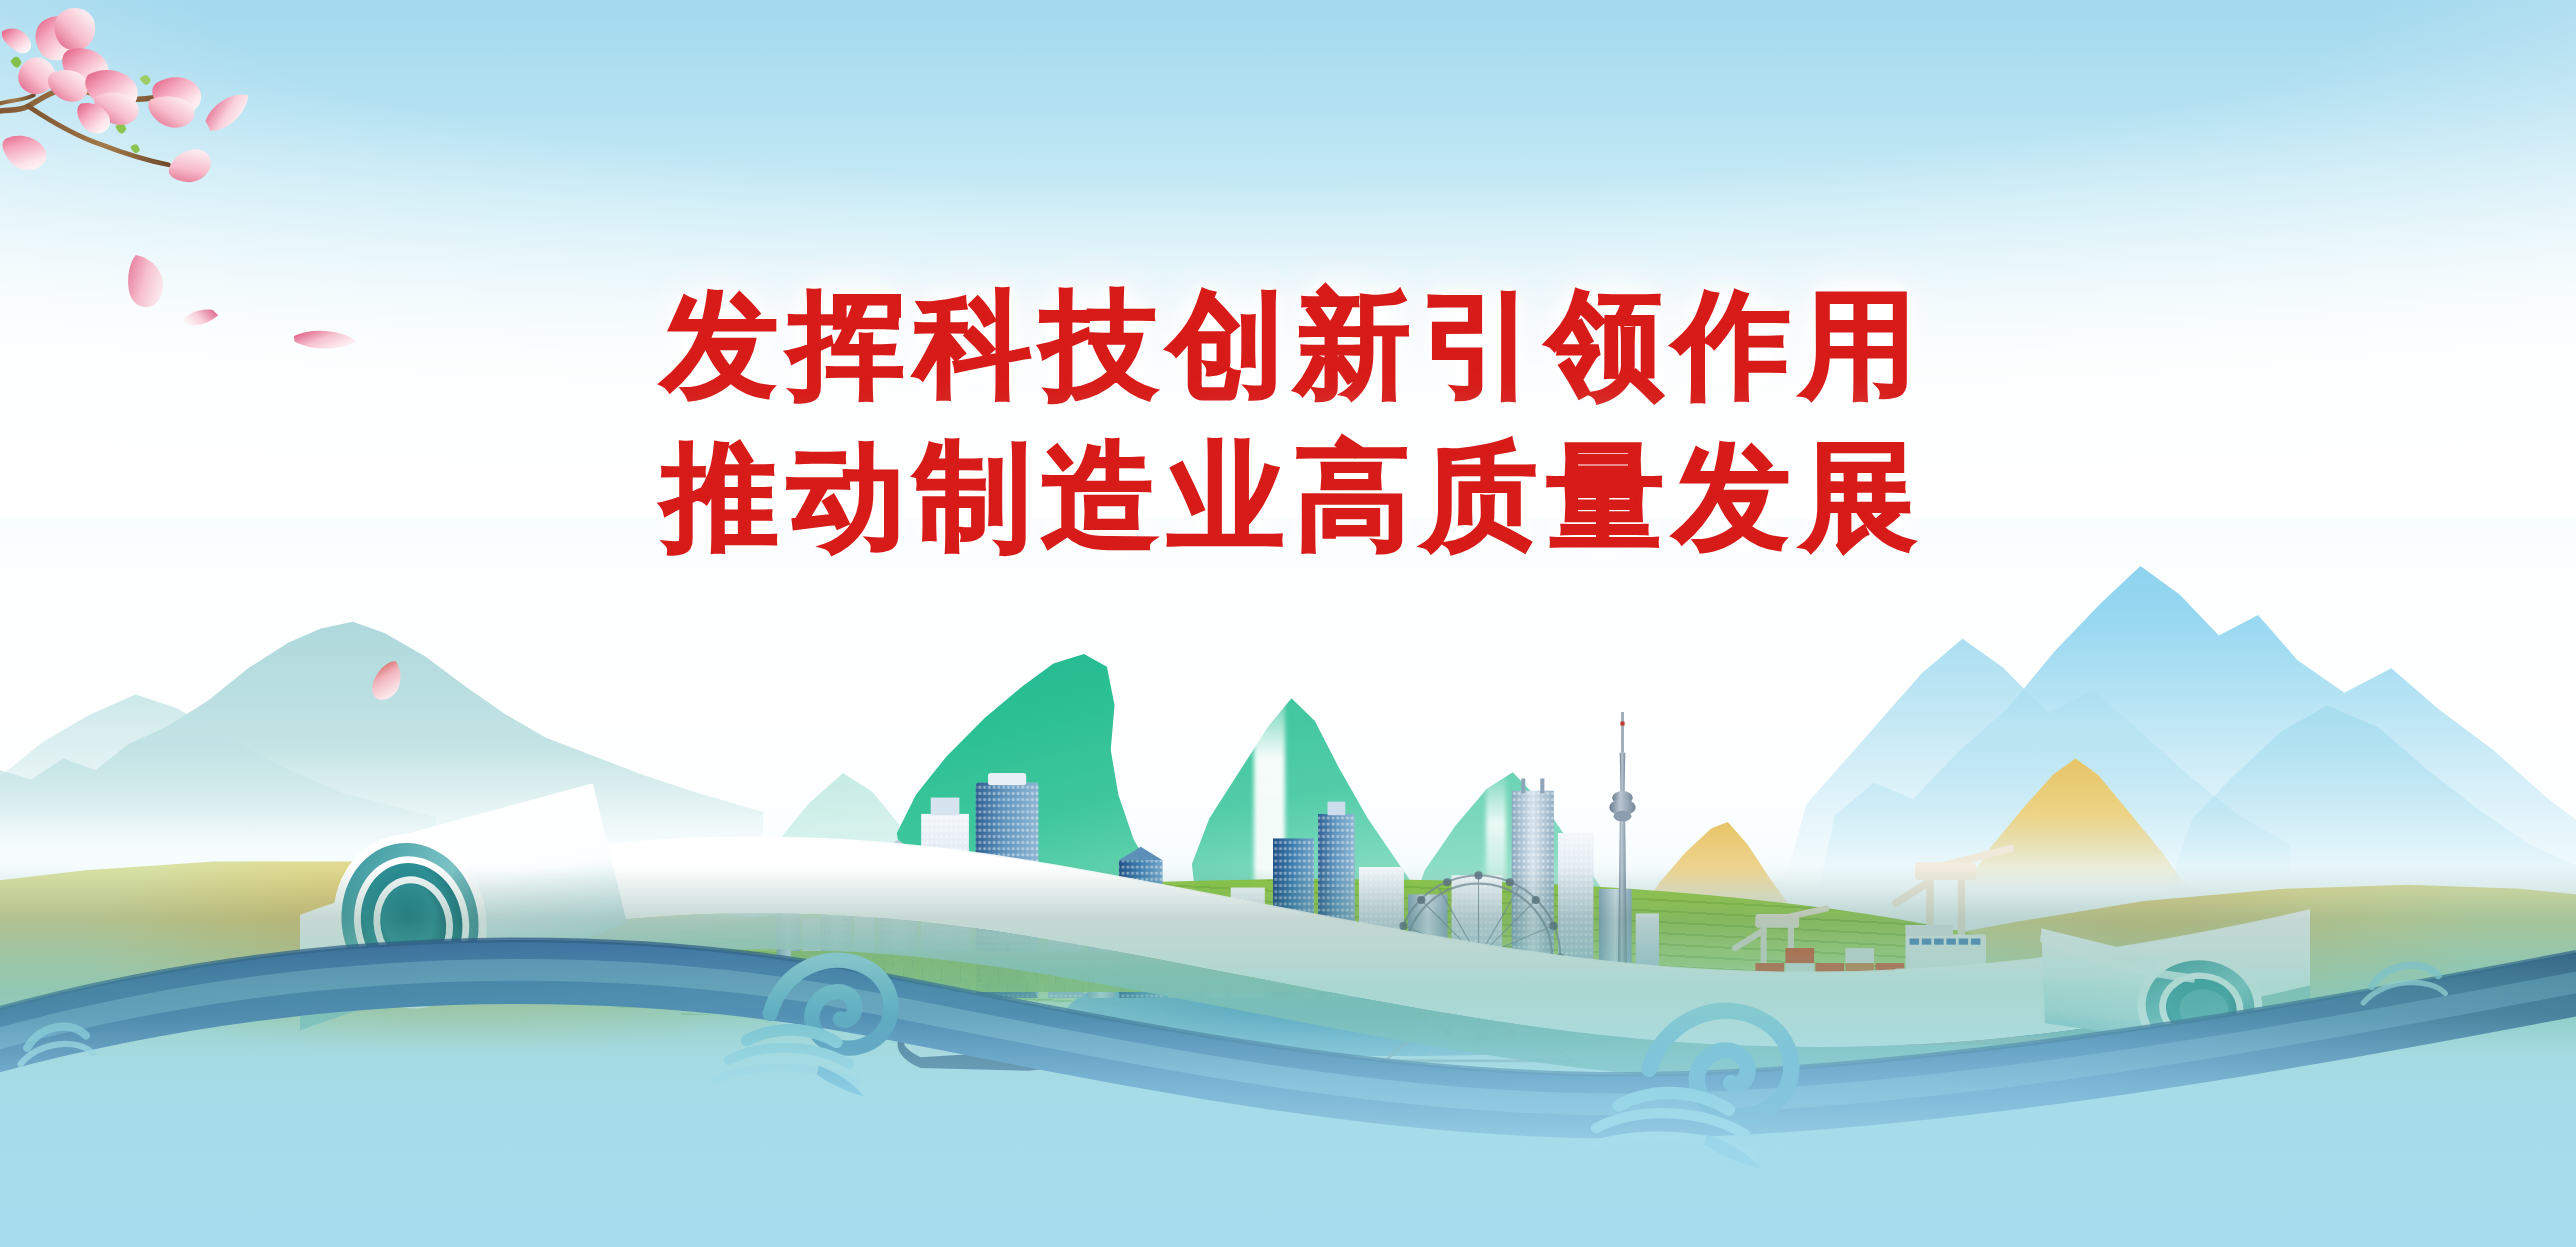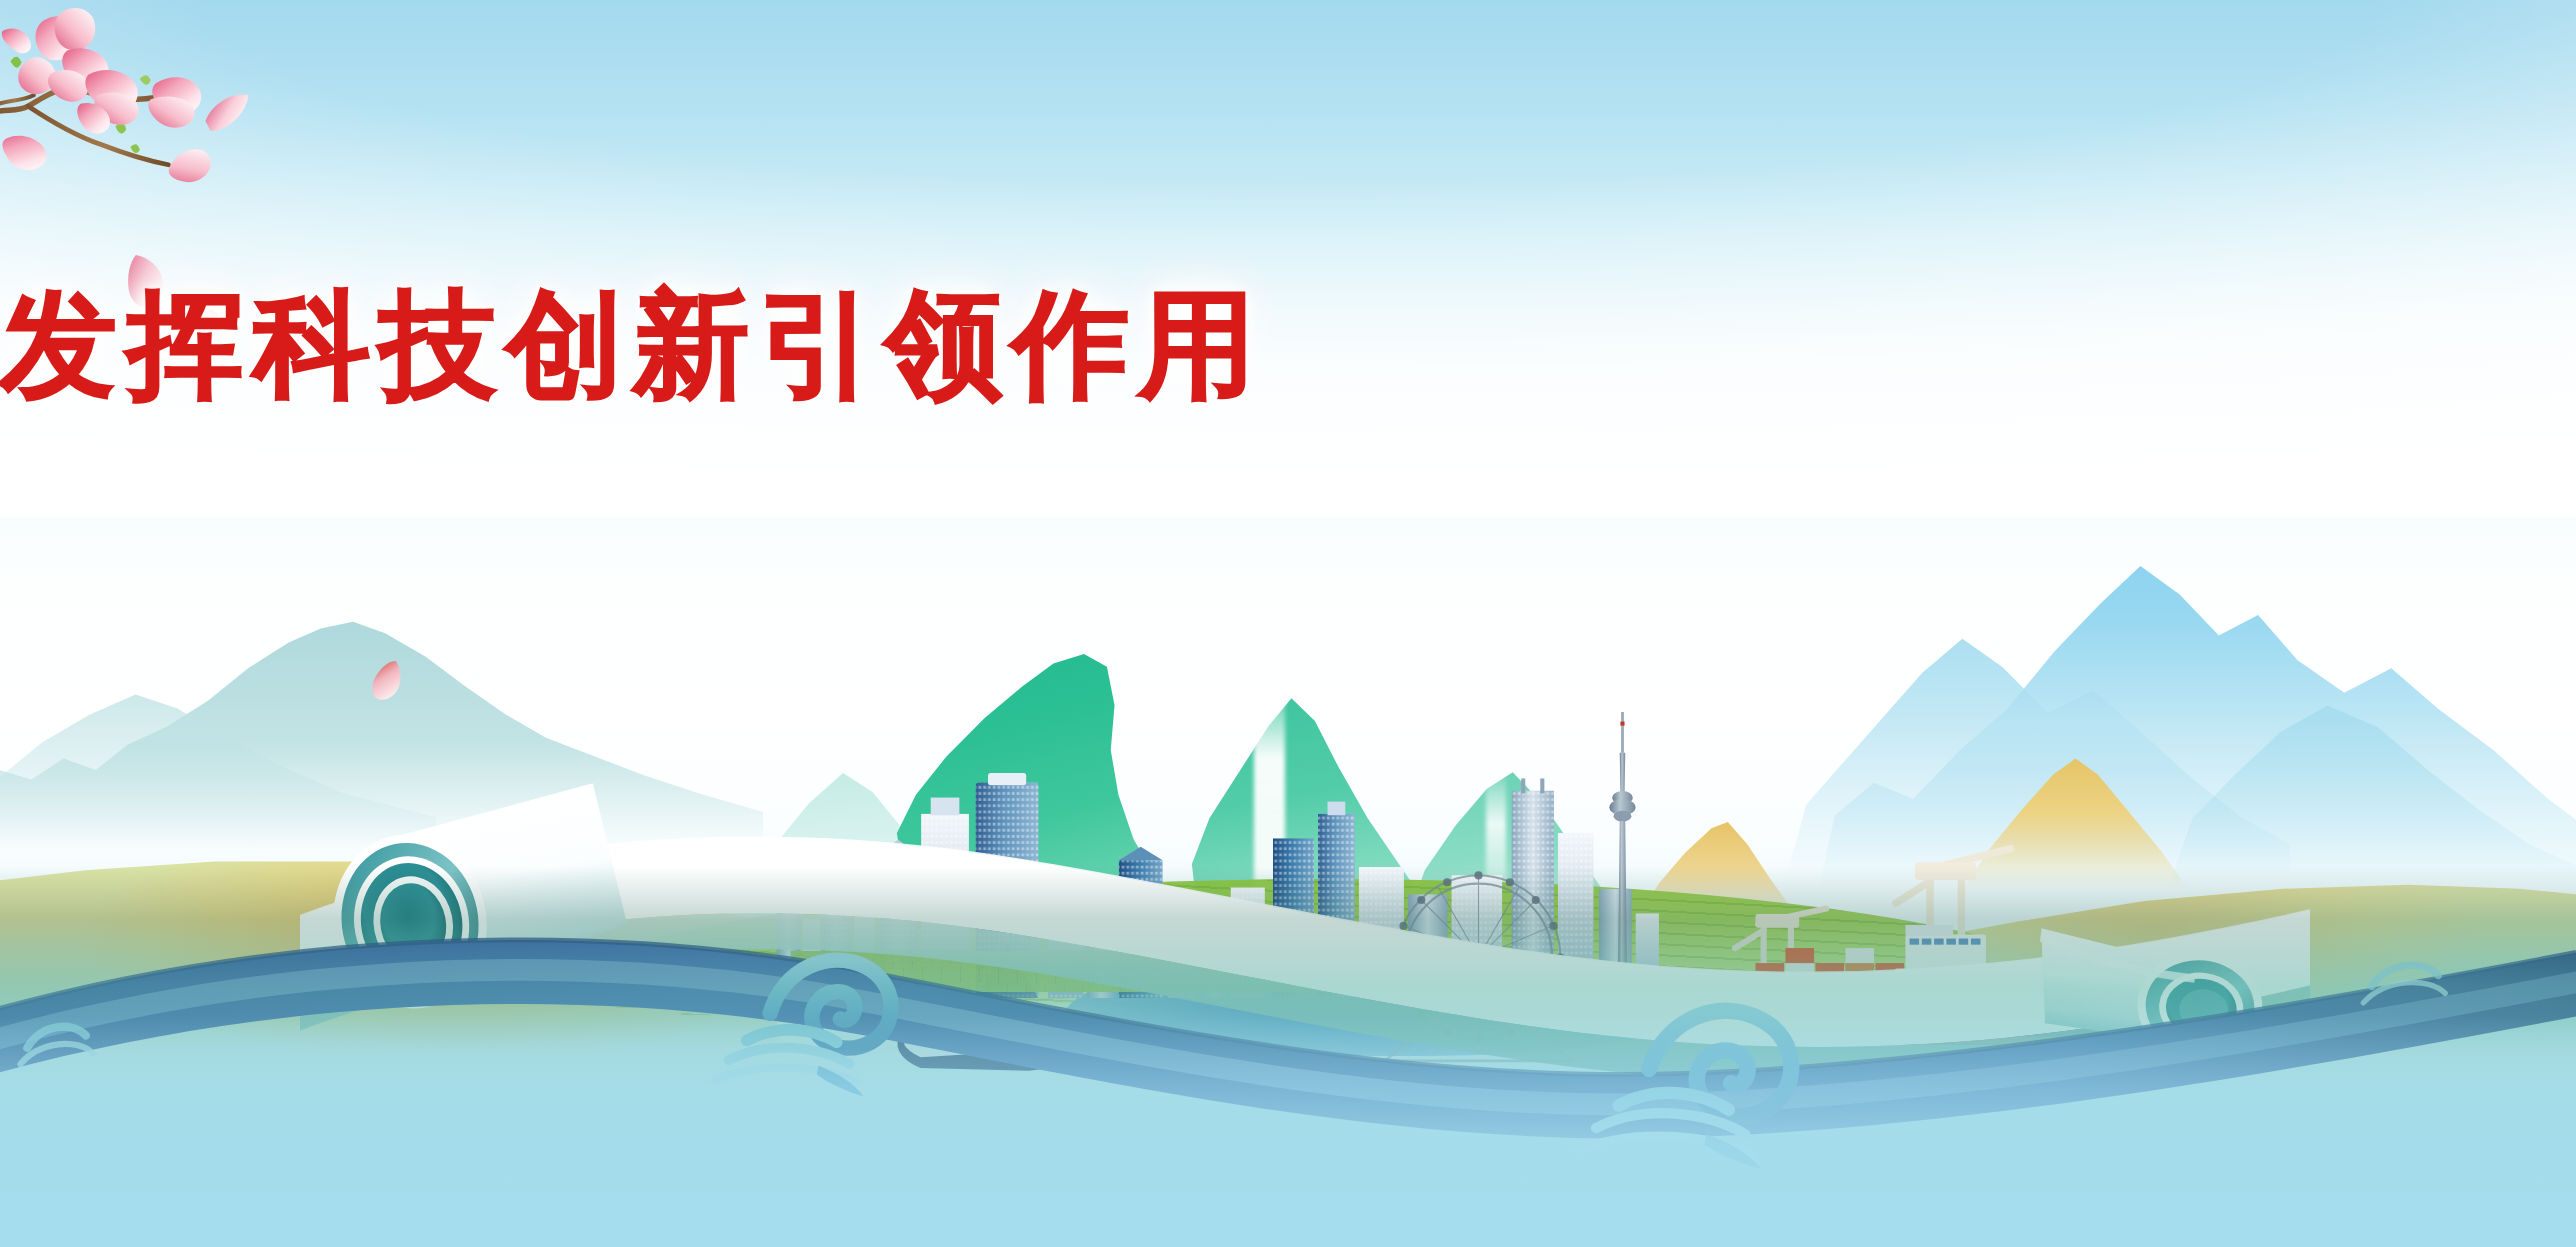--- a/index.html
+++ b/index.html
@@ -247,22 +247,22 @@
 
   
   .magnolia{ position:absolute; left:-13.6px; top:-6.8px; width:320px; height:225px; pointer-events:none; }
   .magnolia svg{ width:100%; height:100%; display:block; }
 
   .petal{ position:absolute; pointer-events:none; }
   .petal svg{ width:100%; height:100%; display:block; }
 
   
   .title-block{
-    position:absolute; left:0; right:0; top:269px;
-    pointer-events:none;
+    position:absolute; left:12px; right:0; top:269px;
+    text-align:center; pointer-events:none;
   }
   .title-line{
     font-family:"Liberation Sans", sans-serif;
     font-weight:bold;
     font-size:117px;
     line-height:1.30;
     letter-spacing:9.5px;
     color:#d71b18;
     text-shadow:
       0 0 9.5px #ffffff, 0 0 17.7px #ffffff, 0 0 27px #ffffff,
@@ -847,16 +847,17 @@
             <stop offset="50%" stop-color="#f9cfd9"></stop>
             <stop offset="100%" stop-color="#ffffff"></stop>
           </linearGradient>
         </defs>
         <path d="M4 18 C 26 2, 62 4, 78 22 C 58 44, 20 48, 2 34 Z" fill="url(#p5)"></path>
       </svg>
   </div>
 
   <div class="title-block">
     <div class="title-line">发挥科技创新引领作用</div>
+    <div class="title-line">推动制造业高质量发展</div>
   </div>
 
 </div>
 
 
 </body></html>

